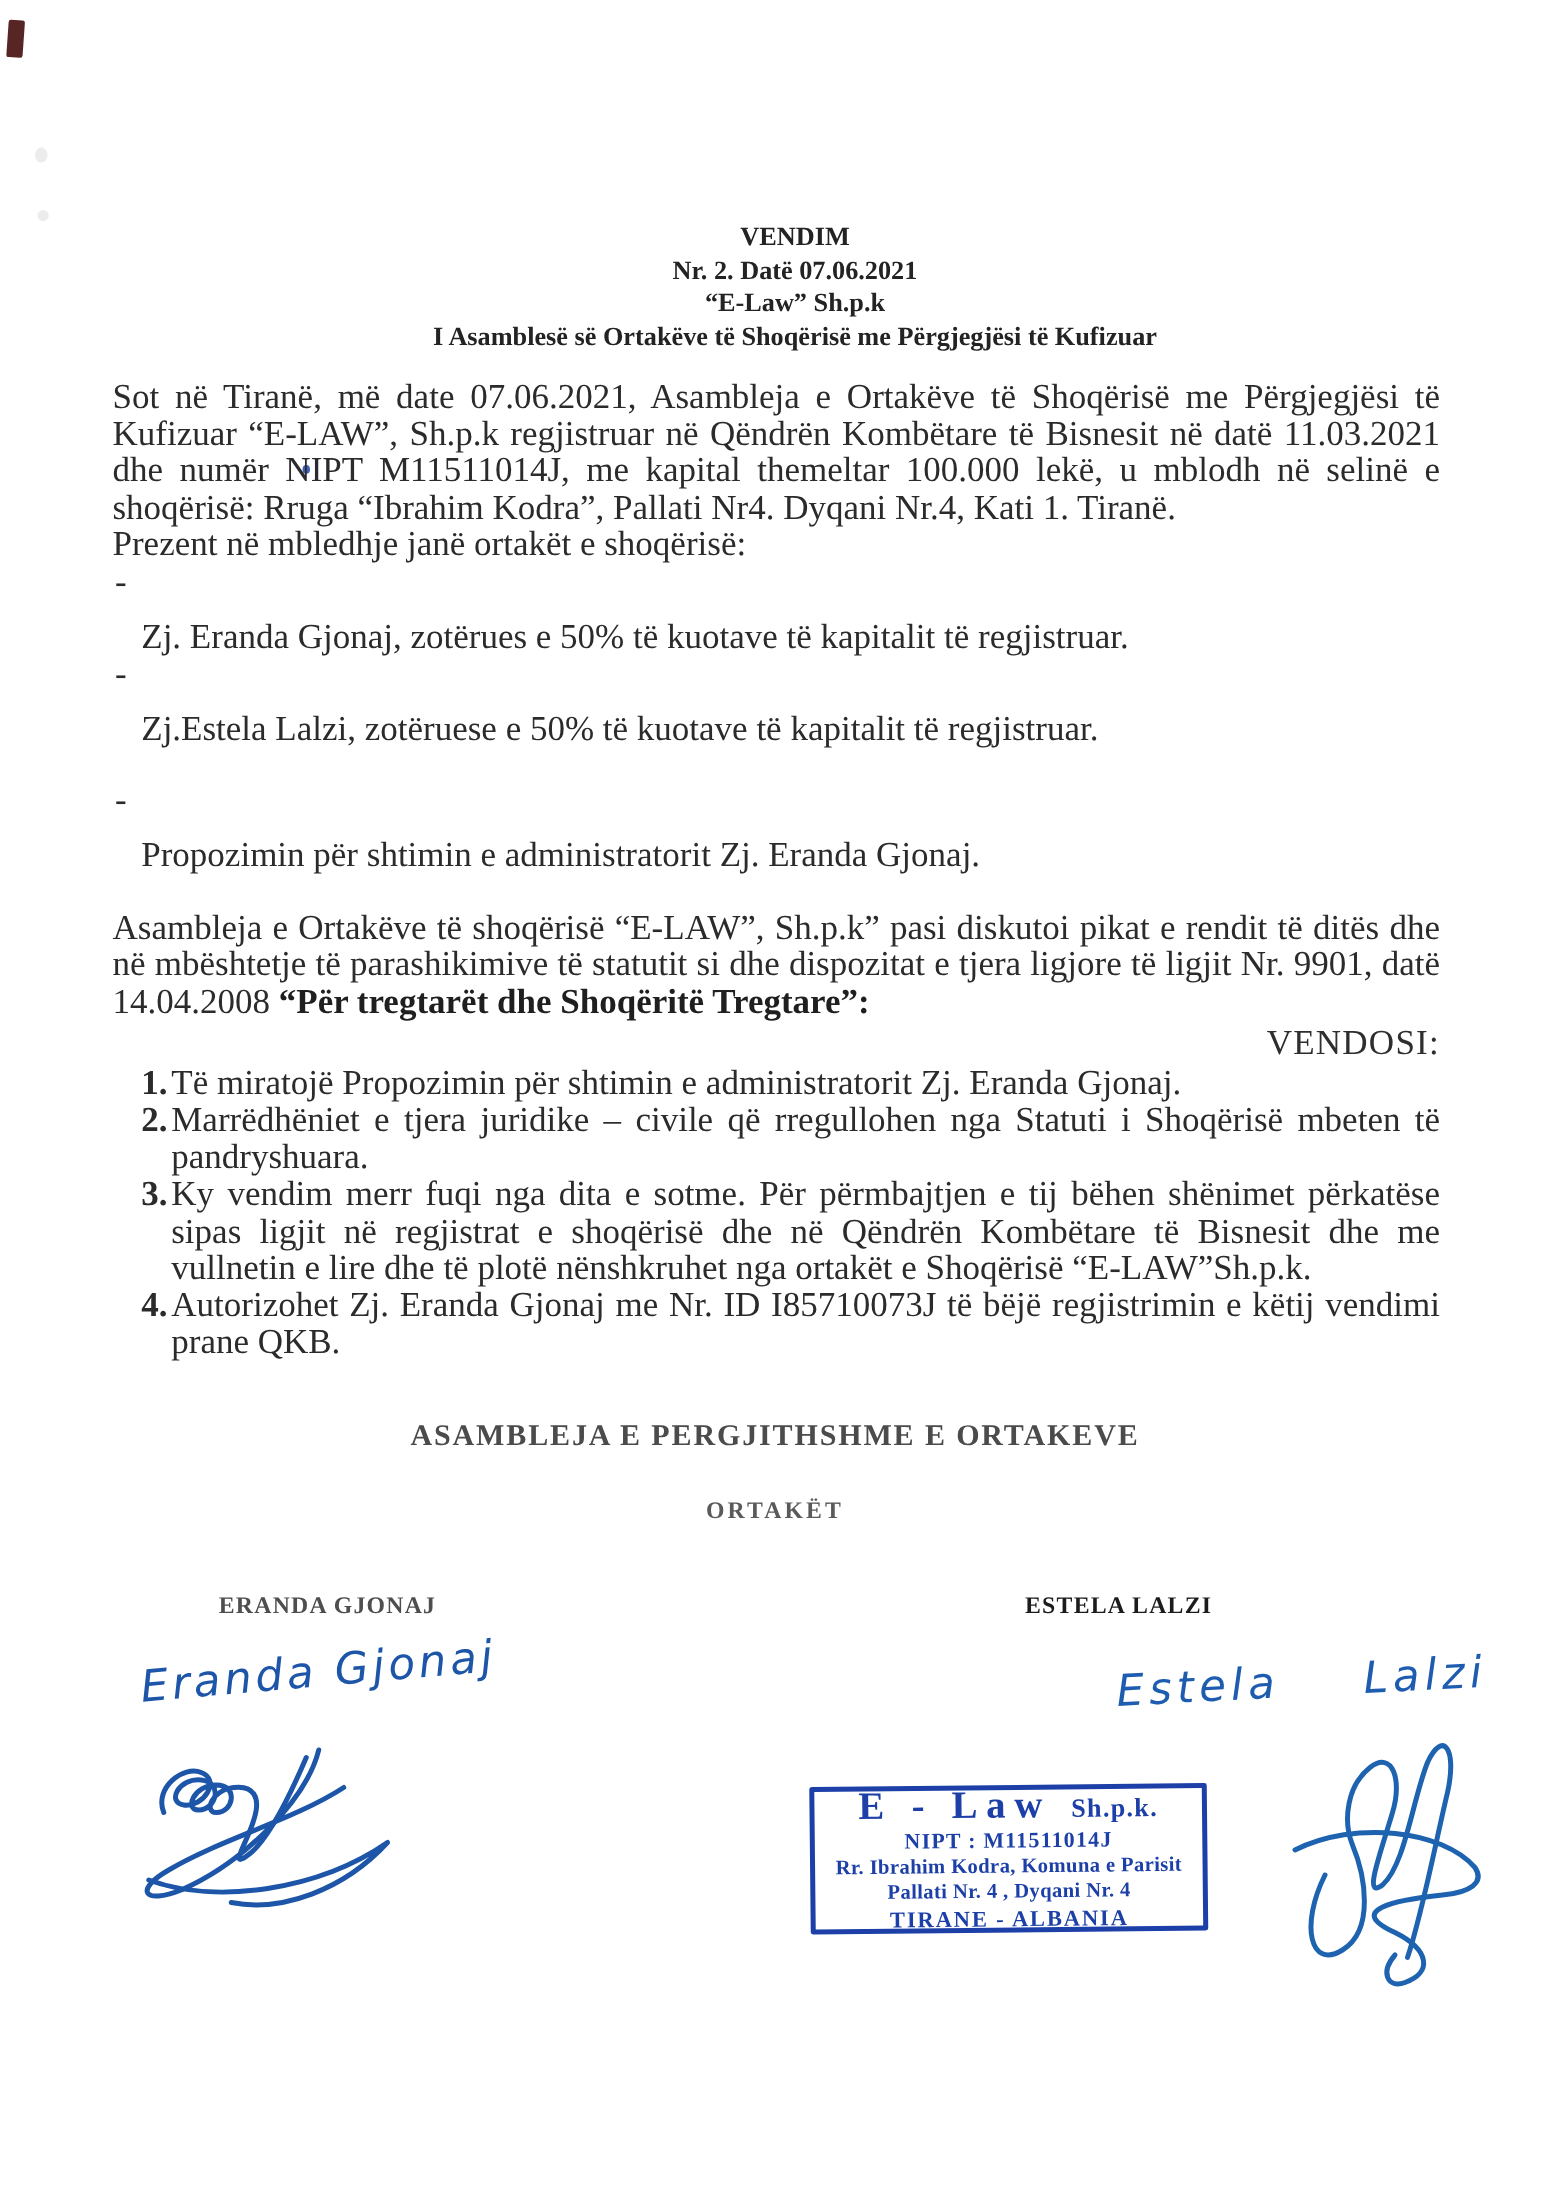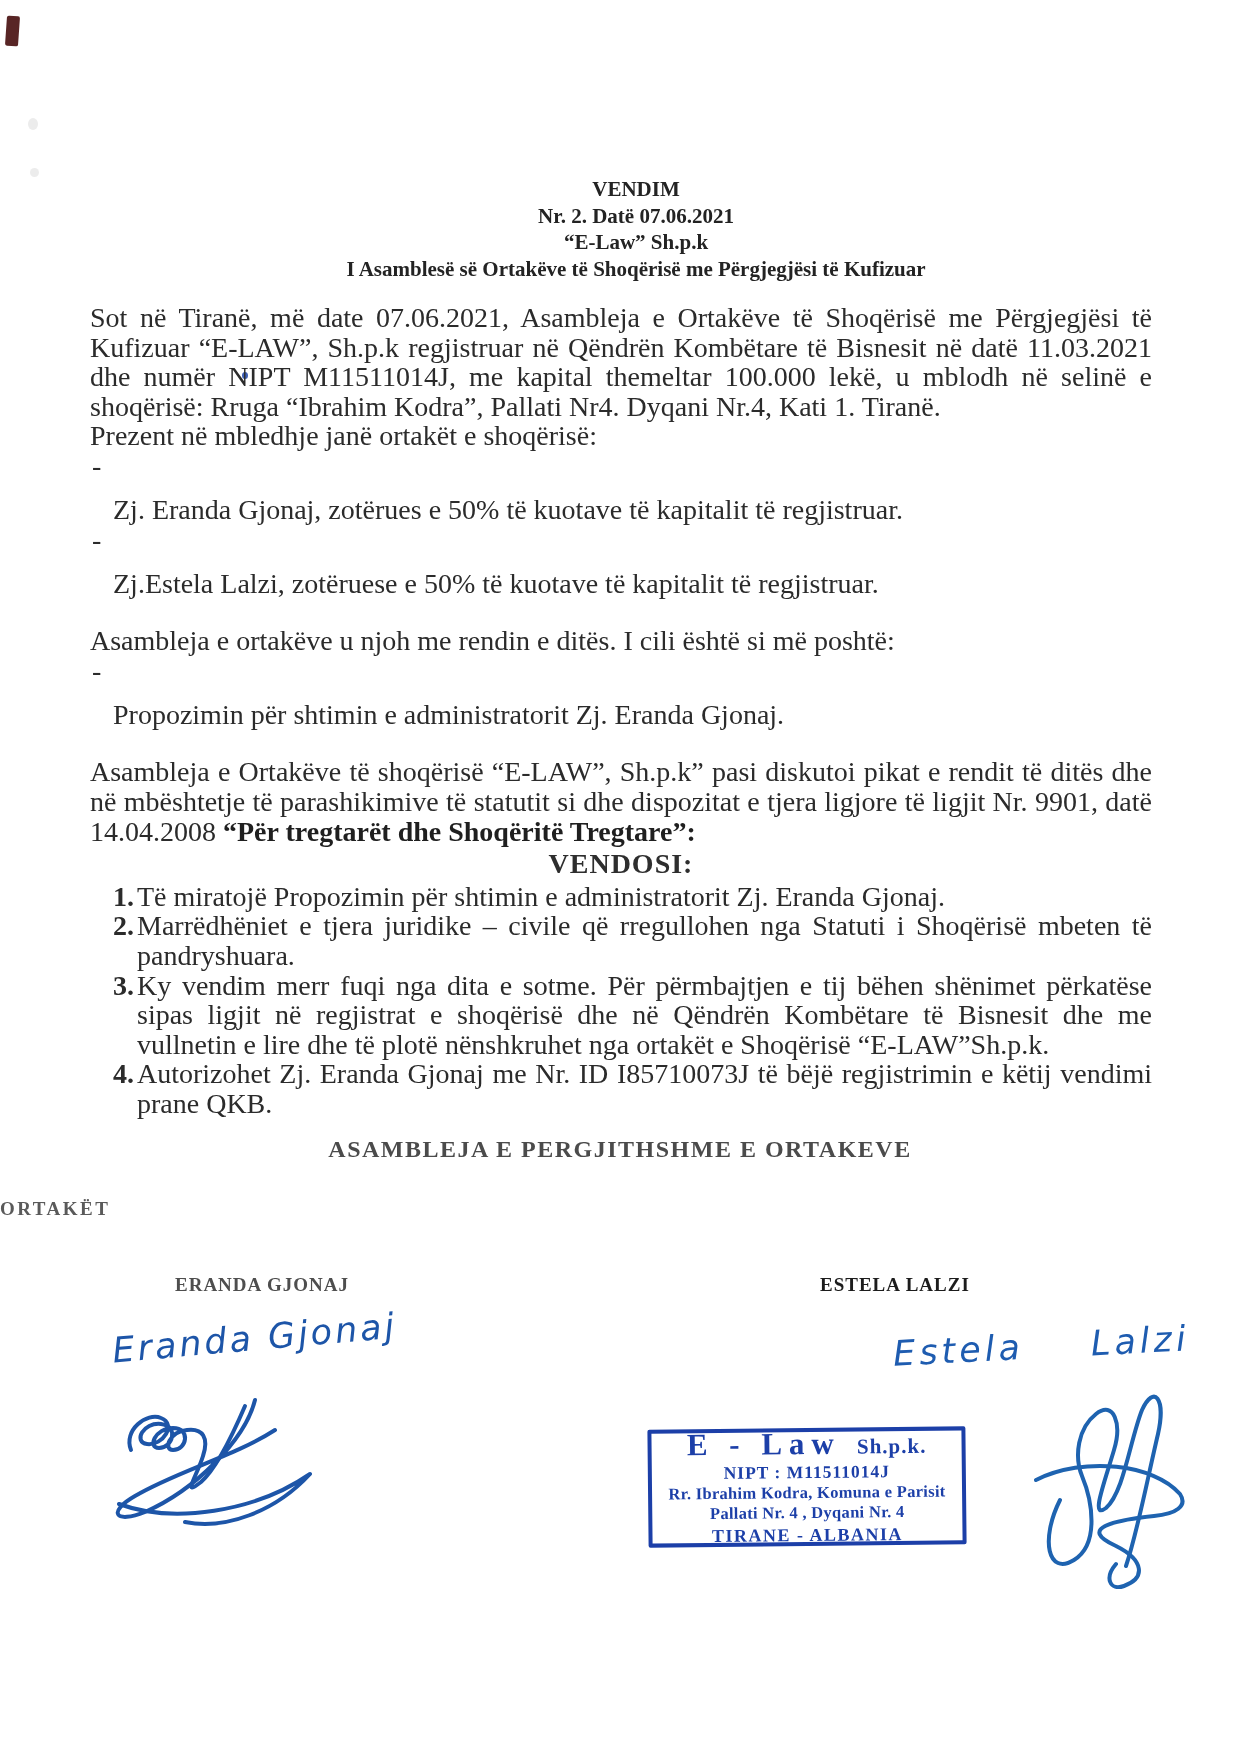--- a/index.html
+++ b/index.html
@@ -20,28 +20,28 @@
   .doc-header{position:absolute;left:0;right:0;top:176px;text-align:center;font-weight:bold;font-size:21px;line-height:26.5px;color:#232323;margin-left:32px;}
 
   
   .body-col{position:absolute;left:90px;top:303px;width:1062px;font-size:28px;line-height:29.6px;text-align:justify;color:#2b2b2b;}
   .para{margin:0;}
   .gap28{height:28px;}
   .dash-row{display:flex;}
   .dash-marker{width:21px;flex:0 0 21px;padding-left:2px;}
   .dash-text{flex:1;text-align:justify;margin-top:44px;}
   .bold-part{font-weight:bold;color:#1f1f1f;}
-  .vendosi{text-align:center;font-weight:bold;margin:3px 0 3px 0;color:#2e2e2e;letter-spacing:1px;}
+  .vendosi{text-align:right;font-weight:normal;margin:3px 0 3px 0;color:#2e2e2e;letter-spacing:1px;}
   .dec-row{display:flex;}
   .dec-num{width:24px;flex:0 0 24px;margin-left:23px;font-weight:bold;}
   .dec-text{flex:1;text-align:justify;}
 
   
   .assembly-heading{position:absolute;left:0;right:0;top:1136px;text-align:center;font-weight:bold;font-size:24px;letter-spacing:1.5px;color:#4b4b4b;}
-  .partners-heading{position:absolute;left:0;right:0;top:1198px;font-weight:bold;font-size:19px;letter-spacing:2.5px;color:#5a5a5a;}
+  .partners-heading{position:absolute;left:0;right:0;top:1198px;text-align:center;font-weight:bold;font-size:19px;letter-spacing:2.5px;color:#5a5a5a;}
 
   .printed-name{position:absolute;top:1274px;font-weight:bold;font-size:19px;letter-spacing:1px;}
   .printed-name.left{left:175px;color:#4e4e4e;}
   .printed-name.right{left:820px;color:#1c1c1c;}
 
   .handwritten{position:absolute;font-family:"DejaVu Sans", sans-serif;font-style:italic;color:#1d55a8;white-space:nowrap;}
   .handwritten.left{left:112px;top:1318px;font-size:35px;transform:rotate(-5deg);letter-spacing:3px;}
   .handwritten.right{left:893px;top:1326px;font-size:35px;transform:rotate(-3deg);letter-spacing:4px;word-spacing:52px;color:#1e5cb0;}
 
   .scribble{position:absolute;}
@@ -95,21 +95,20 @@
       <span class="dash-text">Zj. Eranda Gjonaj, zotërues e 50% të kuotave të kapitalit të regjistruar.</span>
     </div>
     <div class="dash-row">
       <span class="dash-marker">-</span>
       <span class="dash-text">Zj.Estela Lalzi, zotëruese e 50% të kuotave të kapitalit të regjistruar.</span>
     </div>
 
     <div class="gap28"></div>
 
 
-    <div>Asambleja e ortakëve u njoh me rendin e ditës. I cili është si më poshtë:</div>
 
     <div class="dash-row">
       <span class="dash-marker">-</span>
       <span class="dash-text">Propozimin për shtimin e administratorit Zj. Eranda Gjonaj.</span>
     </div>
 
     <div class="gap28"></div>
 
     <p class="para"><span>Asambleja e Ortakëve të shoqërisë “E-LAW”, Sh.p.k” pasi diskutoi pikat e rendit të ditës dhe në mbështetje të parashikimive të statutit si dhe dispozitat e tjera ligjore të ligjit Nr. 9901, datë 14.04.2008 </span><span class="bold-part">“Për tregtarët dhe Shoqëritë Tregtare”:</span></p>
 

